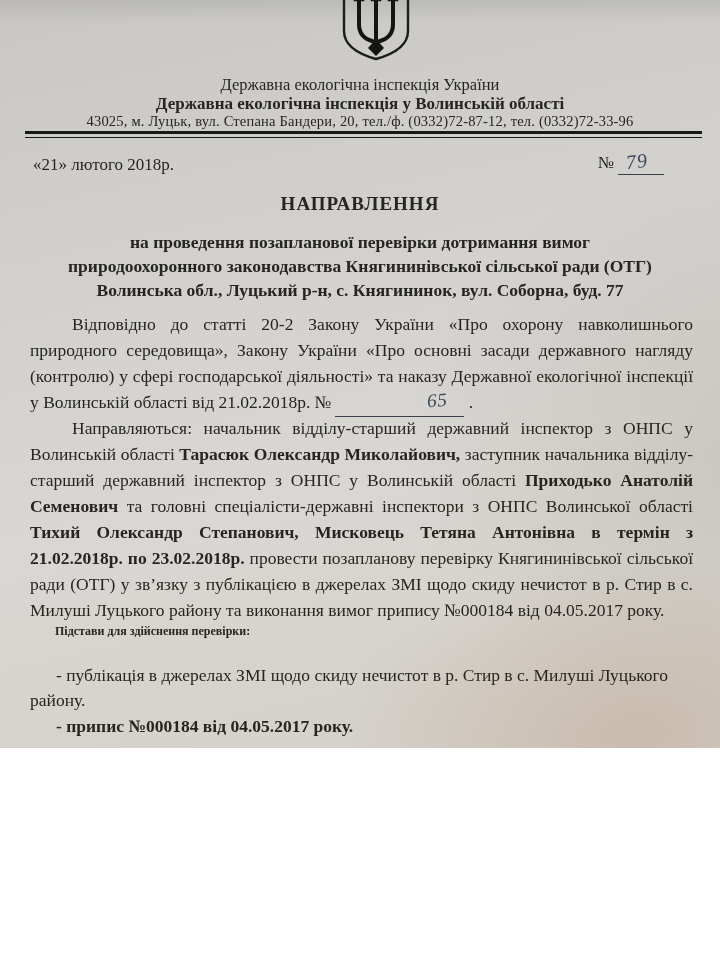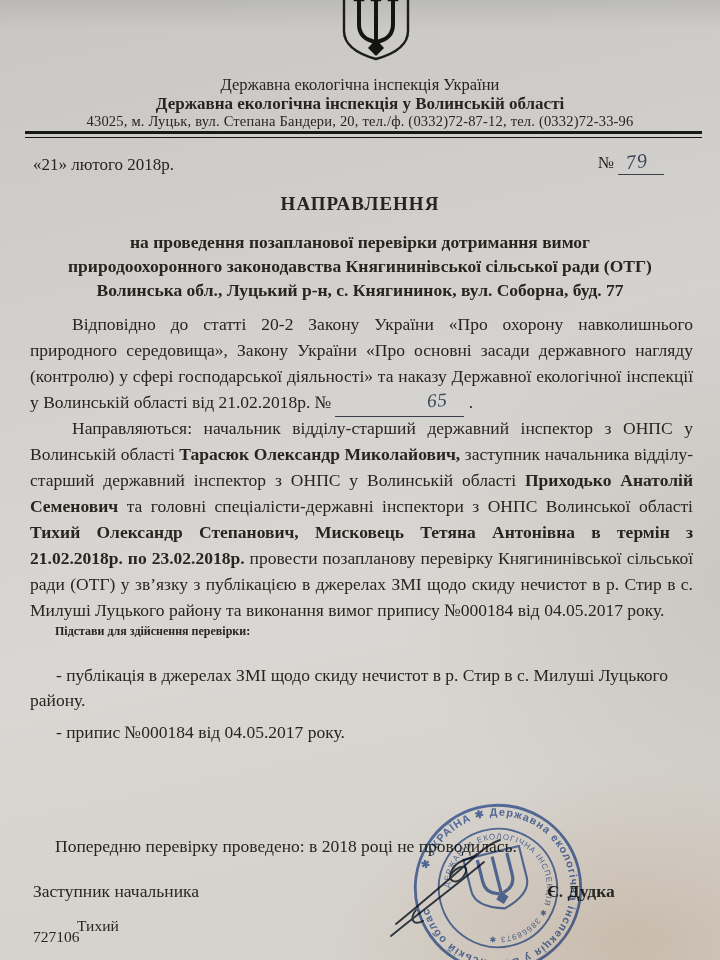--- a/index.html
+++ b/index.html
@@ -3,21 +3,21 @@
 <meta charset="utf-8">
 <style>
   html,body{margin:0;padding:0;}
   body{
     width:720px;height:960px;
     font-family:"Liberation Serif", serif;
     color:#26251f;
     overflow:hidden;
   }
   .page{
-    position:relative;width:720px;height:960px;overflow:hidden;
+    position:relative;width:720px;height:748px;overflow:hidden;
     background:
       radial-gradient(430px 250px at 88% 98%, rgba(185,158,132,.42), rgba(185,158,132,0) 70%),
       radial-gradient(520px 420px at 106% 60%, rgba(148,138,126,.22), rgba(148,138,126,0) 70%),
       linear-gradient(to bottom, rgba(105,105,103,.16) 0%, rgba(105,105,103,0) 3%),
       linear-gradient(168deg,#c8c7c5 0%,#d2d1ce 35%,#d9d7d3 62%,#d4d0ca 100%);
   }
   .abs{position:absolute;}
   .ctr{left:0;width:720px;text-align:center;}
   
   .emblem{left:336px;top:-5px;}
@@ -38,21 +38,21 @@
   .title{top:193px;font-size:19px;font-weight:bold;letter-spacing:1px;}
   .subtitle{top:230px;font-size:17.5px;font-weight:bold;line-height:24px;}
   
   .para{left:30px;width:663px;font-size:17.5px;line-height:26px;
         text-align:justify;text-indent:42px;}
   .p-legal{top:311px;}
   .p-insp{top:415px;}
   .g-head{left:55px;top:624px;font-size:12px;font-weight:bold;}
   .g-list{left:30px;top:663px;width:663px;font-size:17.5px;line-height:25px;}
   .g-item{text-indent:26px;margin:0;}
-  .g-item+.g-item{margin-top:7px;}
+  .g-item+.g-item{margin-top:1px;font-weight:bold;}
   .p-subj{top:746px;text-indent:0;}
   .p-prev{left:55px;top:836px;width:620px;font-size:17.5px;font-weight:normal;}
   
   .sig-pos{left:33px;top:881px;font-size:17.5px;font-weight:normal;}
   .sig-name{left:547px;top:881px;font-size:17.5px;font-weight:bold;}
   .exec{left:33px;top:917px;font-size:15.5px;margin-left:44px;}
   .exec-code{left:33px;top:928px;font-size:15.5px;}
   b{font-weight:bold;}
   
   .stamp{left:404px;top:794px;width:188px;height:188px;

